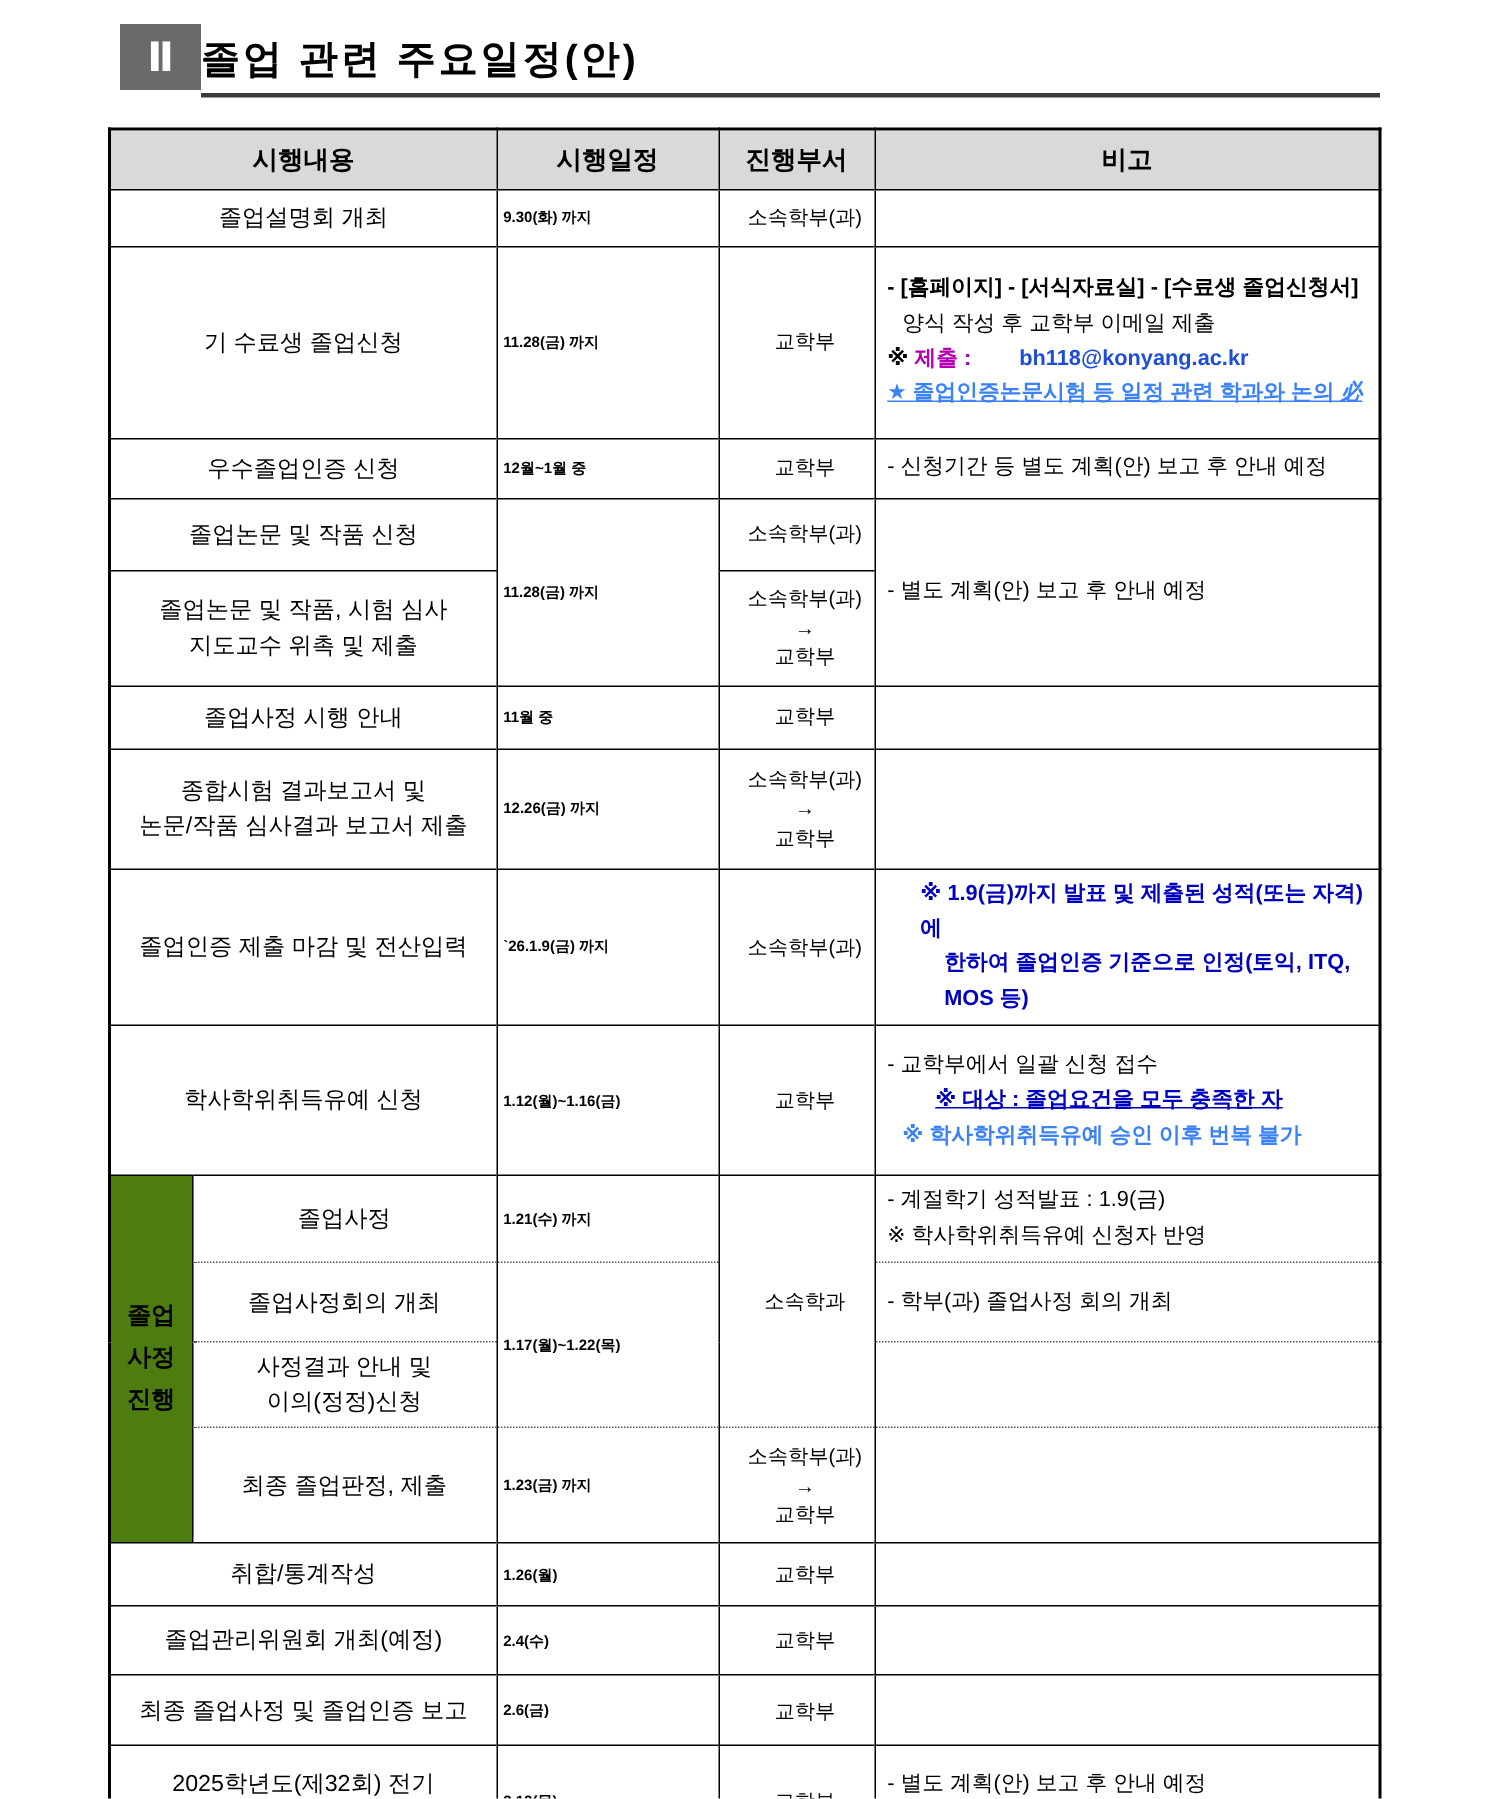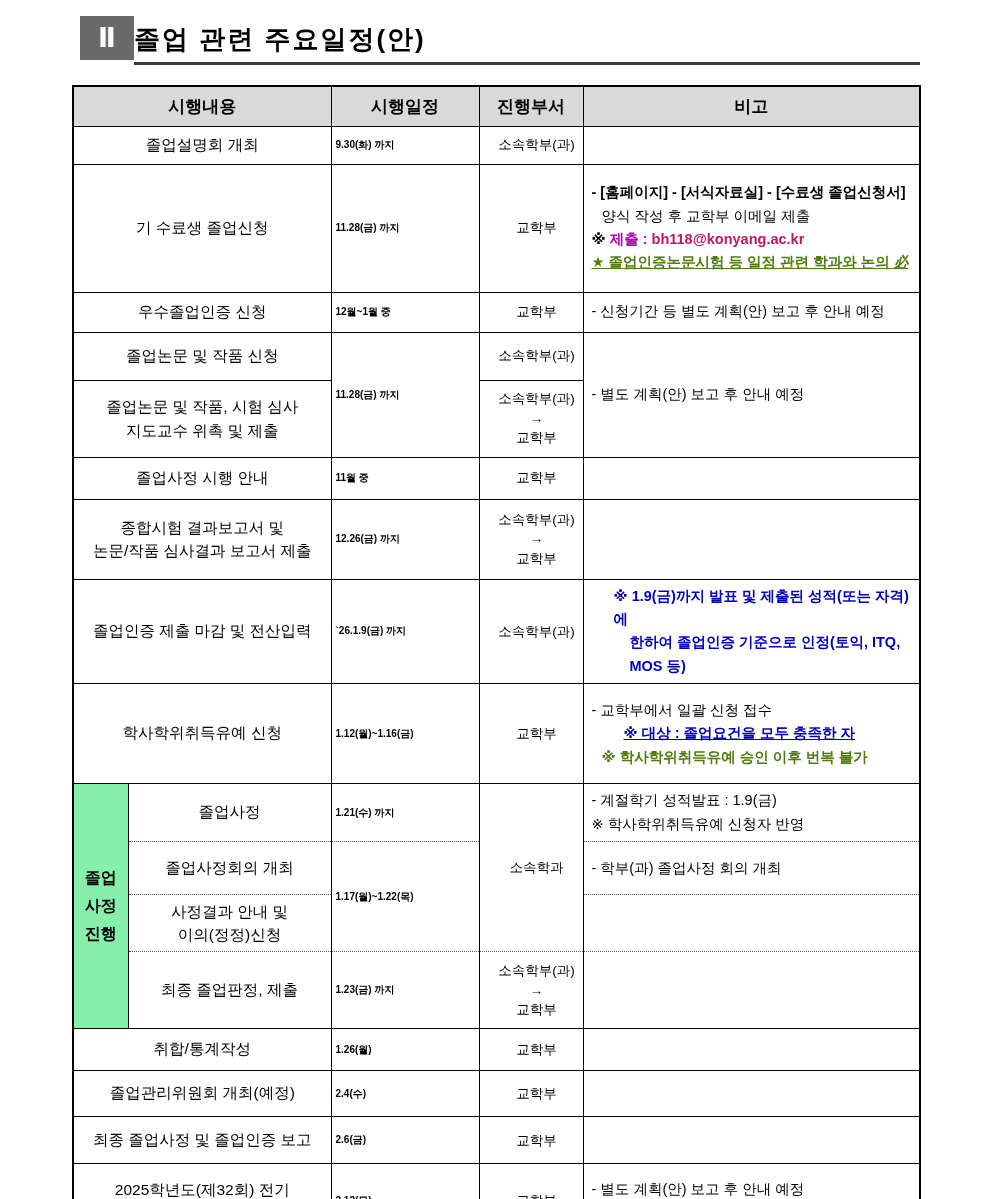--- a/index.html
+++ b/index.html
@@ -25,30 +25,30 @@
     margin:20px 0 0 72px;width:847px;table-layout:fixed;
     border-collapse:collapse;border:2px solid #000;
   }
   td,th{border-left:1px solid #000;border-top:1px solid #000;vertical-align:middle;padding:2px 4px;overflow:hidden;}
   th{background:#d9d9d9;font-size:17px;font-weight:bold;text-align:center;}
   td.item{text-align:center;font-size:15.5px;}
   td.sch{font-size:10px;font-weight:bold;}
   td.dept{text-align:center;font-size:13.5px;line-height:1.45;padding-left:15px;}
   td.note{font-size:14.5px;padding:5px 8px;text-align:left;}
   td.group-label{
-    background:#86efac;font-weight:bold;font-size:16px;text-align:center;
+    background:#4d7c0f;font-weight:bold;font-size:16px;text-align:center;
     white-space:pre-line;line-height:1.75;padding:12px 2px;
   }
   .ml{white-space:pre-line;line-height:1.5;}
   .dt{border-top:1px dotted #555 !important;}
   .nline{line-height:1.62;}
   .bold{font-weight:bold;}
-  .red{color:#4d7c0f;}
+  .red{color:#3b82f6;}
   .blue{color:#0000bf;margin-left:22px;}
-  .purple{color:#be185d;}
+  .purple{color:#1d4ed8;margin-left:28px;}
   .magenta{color:#b300b3;}
   .u{text-decoration:underline;}
   .ital{font-style:italic;}
   .ind{padding-left:10px;}
   .ind2{padding-left:16px;}
 </style>
 </head>
 <body>
 
 <div class="doc">

